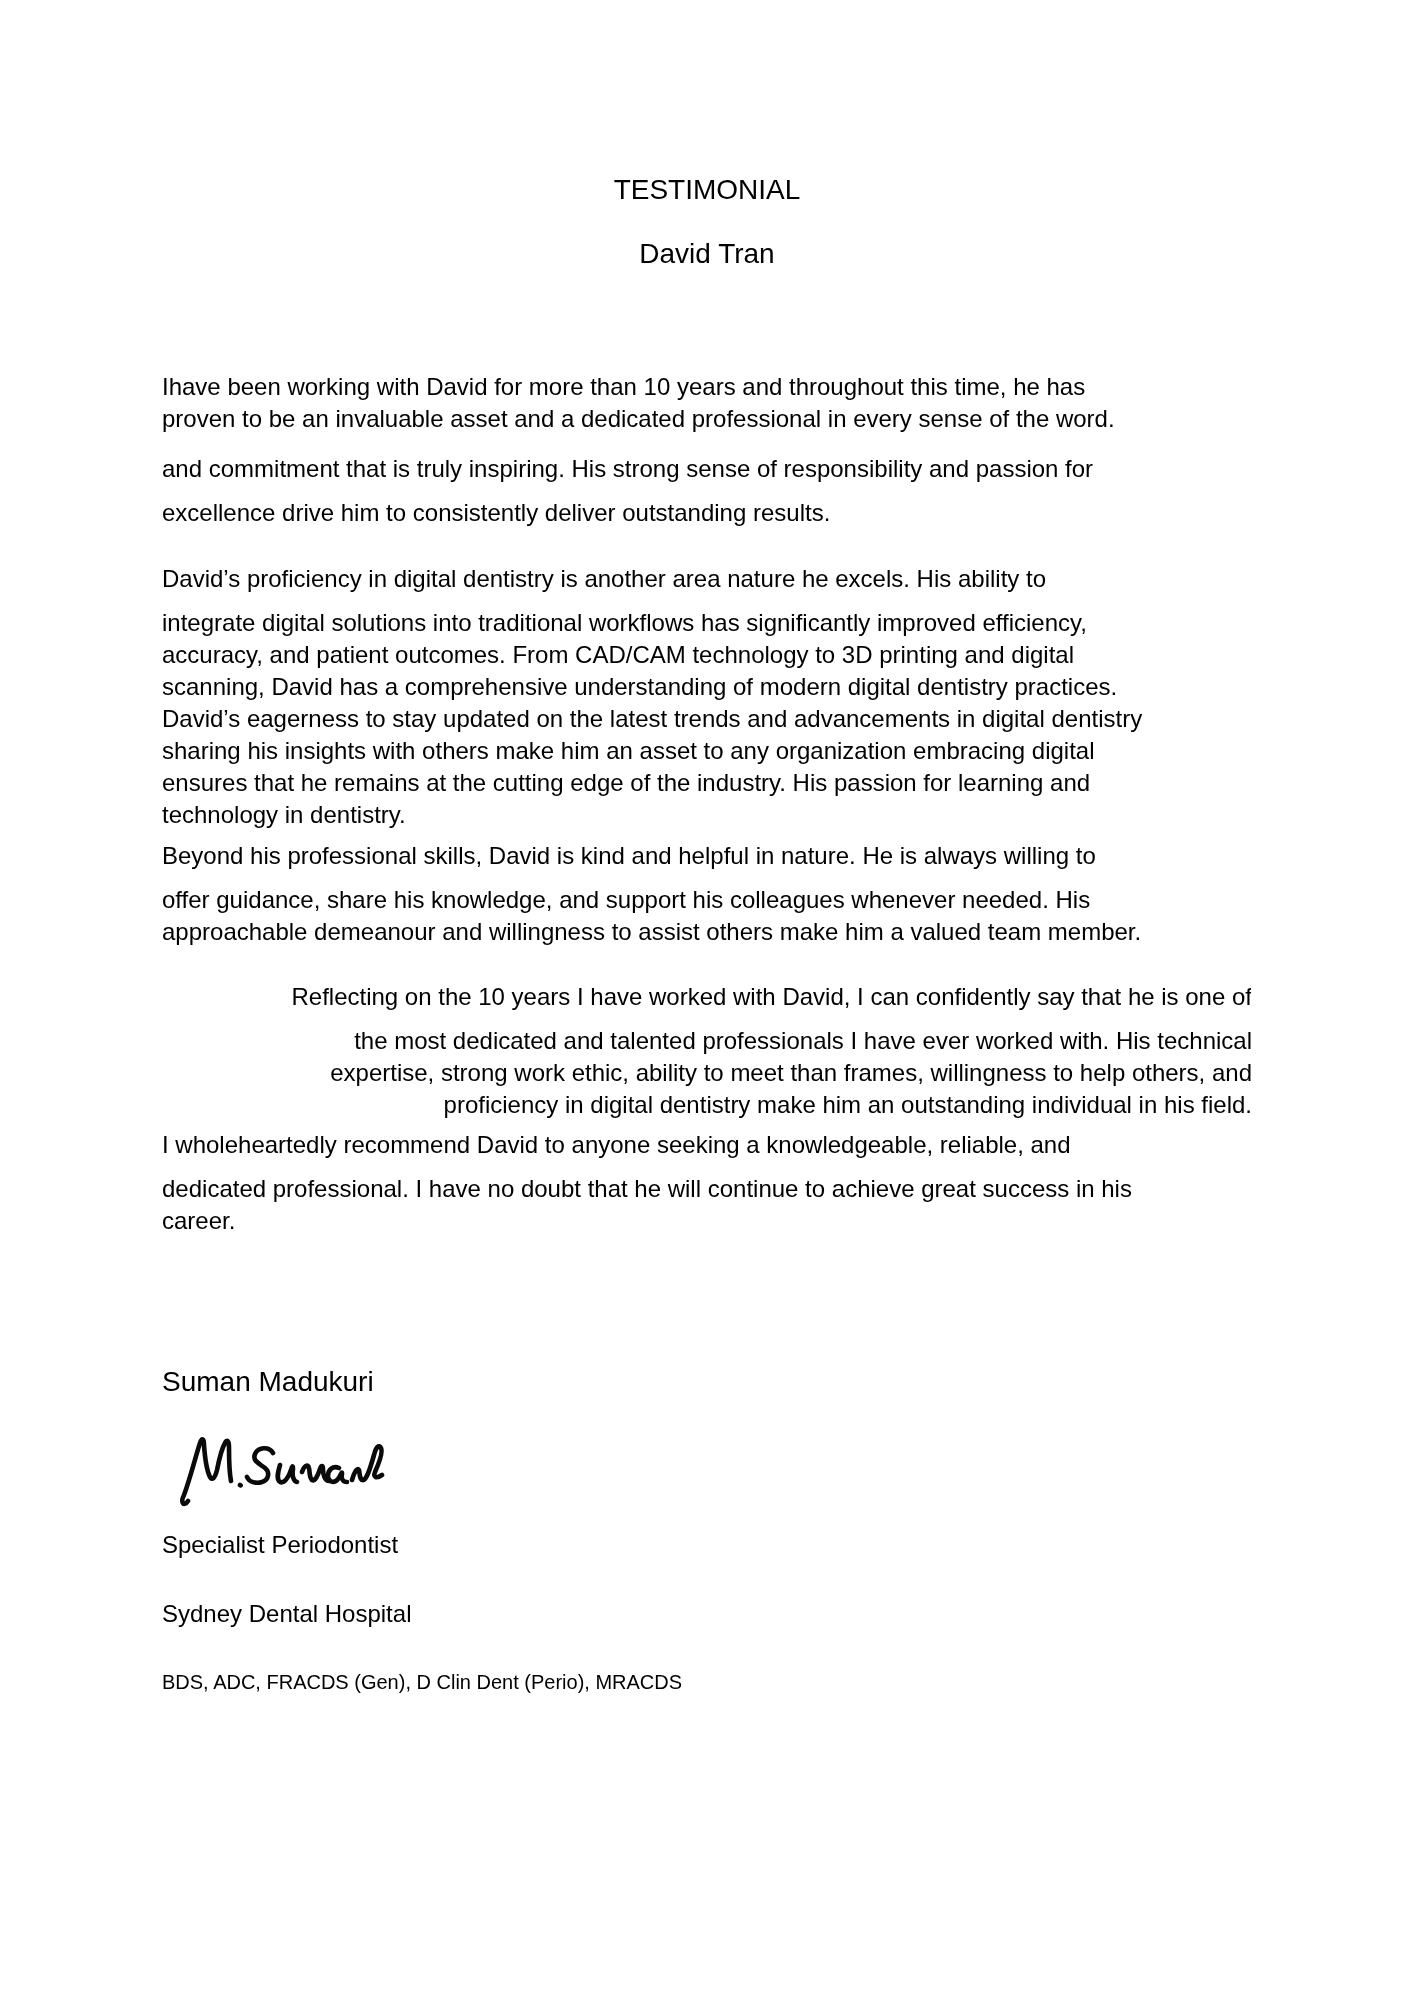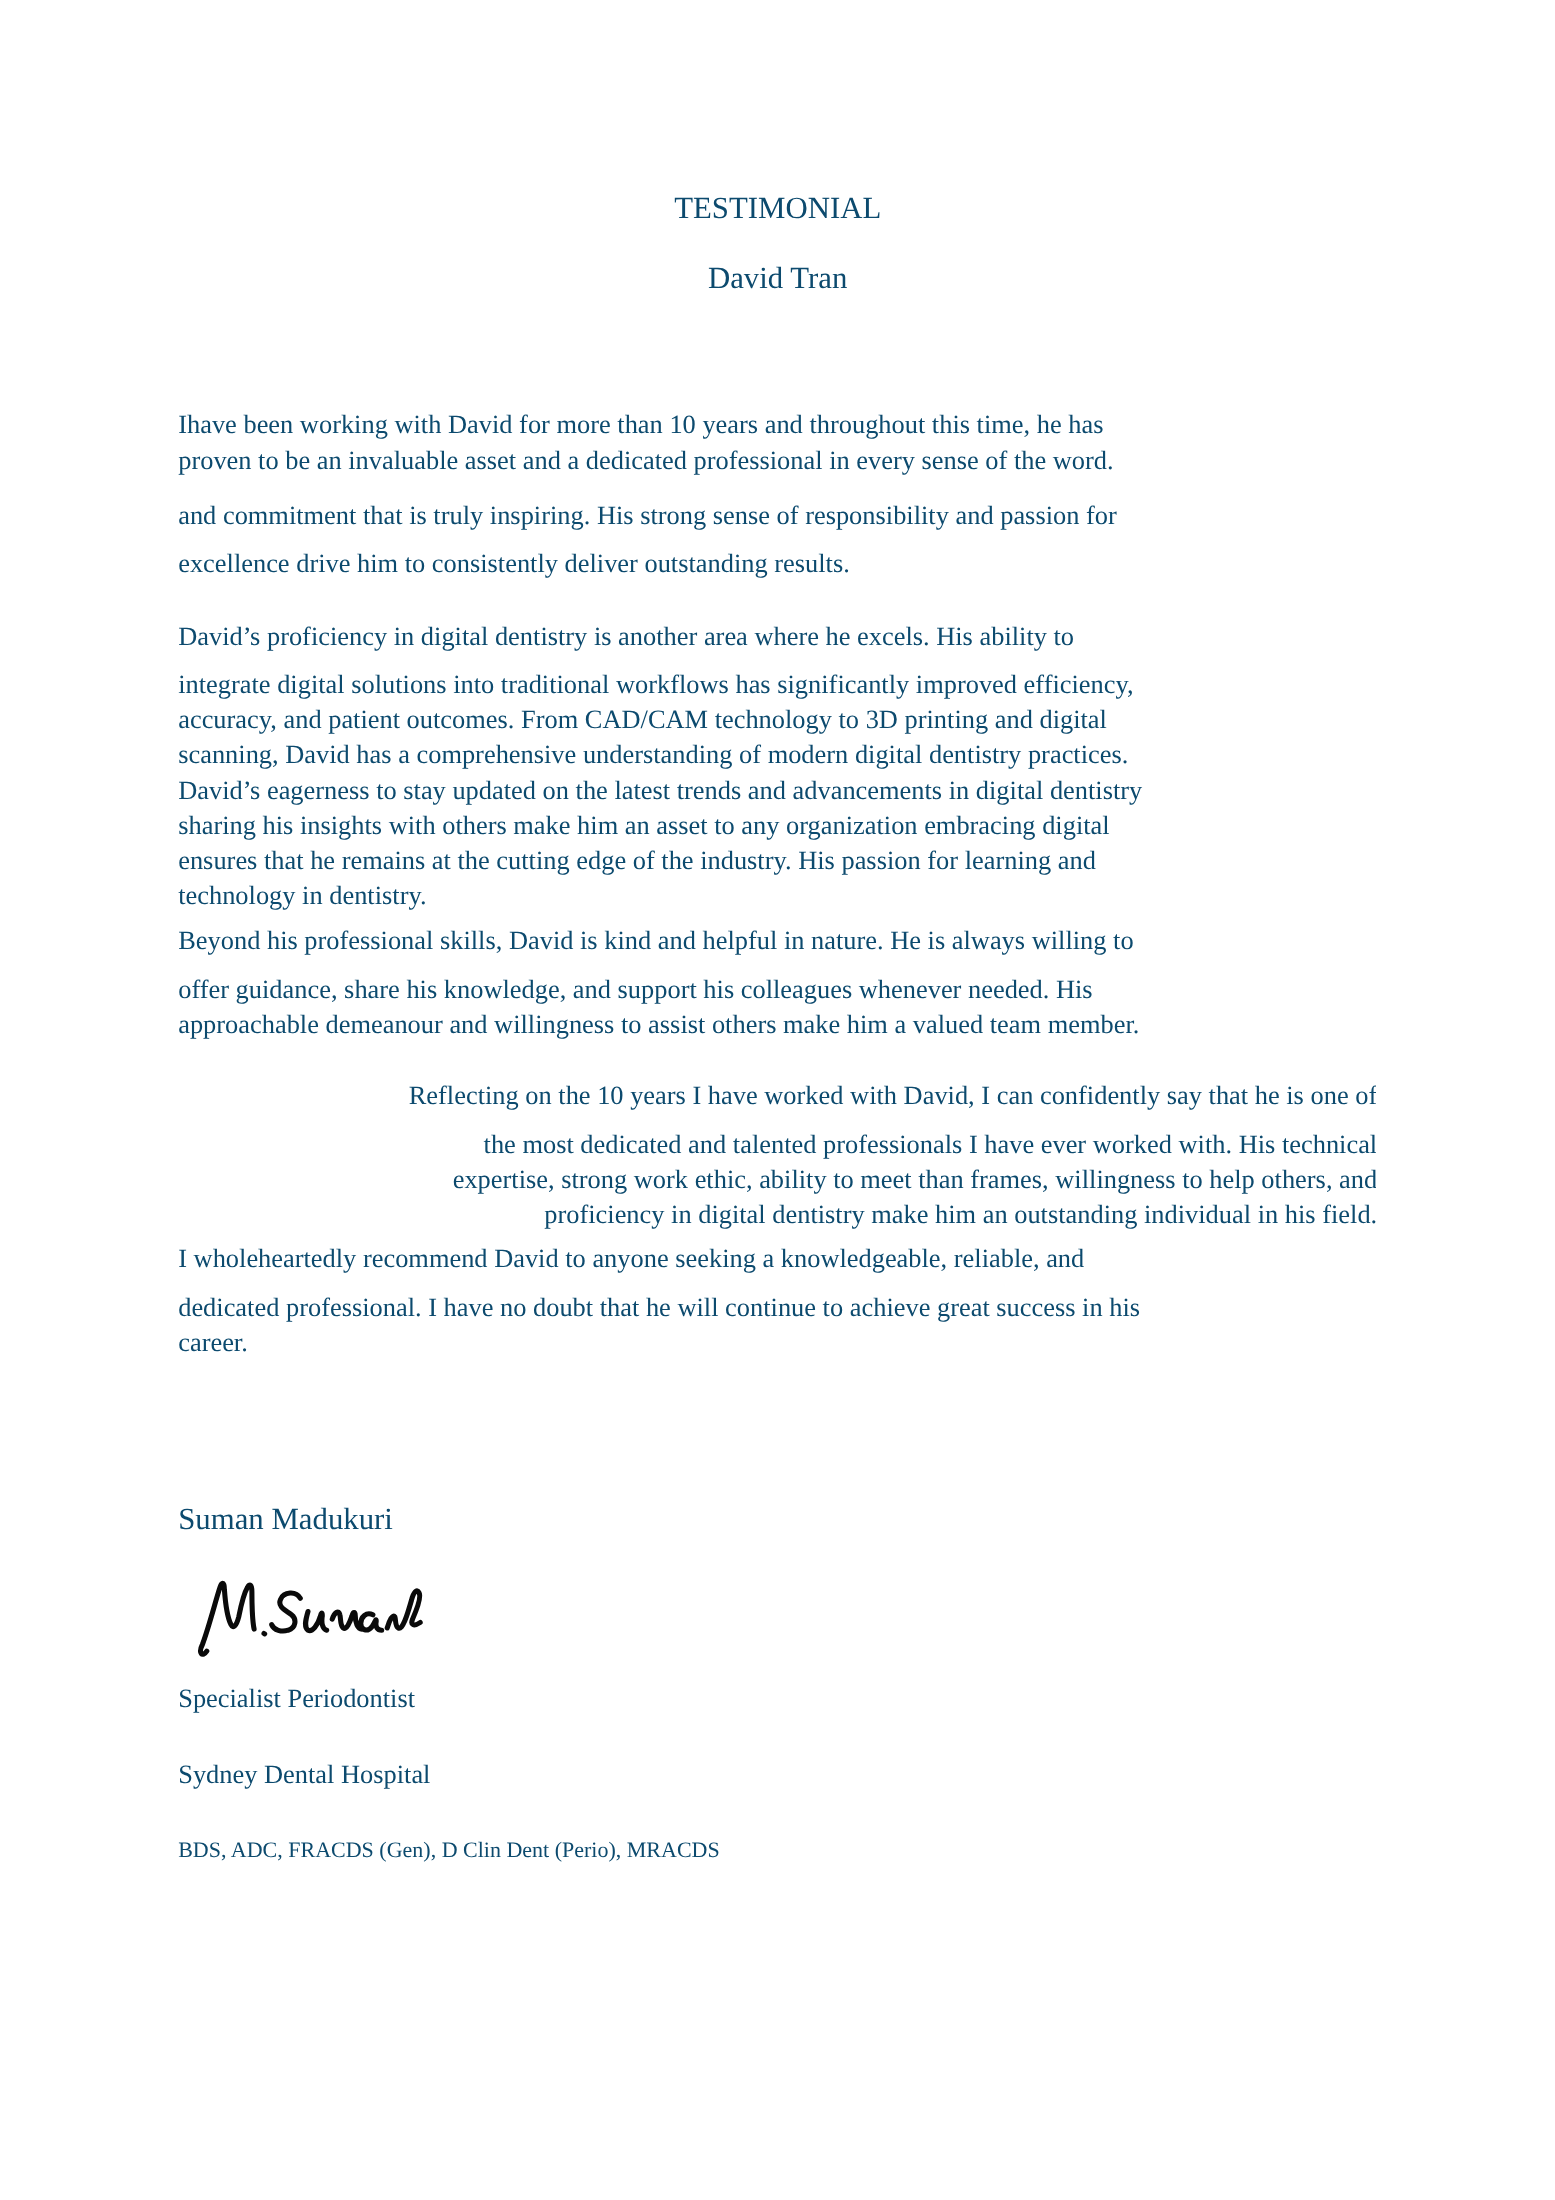--- a/index.html
+++ b/index.html
@@ -1,22 +1,22 @@
 <!DOCTYPE html>
 <html><head>
 <meta charset="utf-8">
 <style>
   html, body { margin: 0; padding: 0; background: #ffffff; }
   .page {
     position: relative;
     width: 1251px;
     height: 2000px;
     background: #ffffff;
-    color: #0c4a6e;
-    font-family: Liberation Serif, serif;
+    color: #000000;
+    font-family: Liberation Sans, sans-serif;
     overflow: hidden;
   }
   .content {
     margin-left: 162px;
     width: 1090px;
   }
   .doc-title {
     margin-top: 172px;
     font-size: 28px;
     line-height: 36px;
@@ -60,21 +60,21 @@
       <div class="line">Ihave been working with David for more than 10 years and throughout this time, he has</div>
       <div class="line">proven to be an invaluable asset and a dedicated professional in every sense of the word.</div>
     </div>
 
     <div class="para p2 gapped">
       <div class="line">and commitment that is truly inspiring. His strong sense of responsibility and passion for</div>
       <div class="line">excellence drive him to consistently deliver outstanding results.</div>
     </div>
 
     <div class="para p3 gapped">
-      <div class="line">David’s proficiency in digital dentistry is another area where he excels. His ability to</div>
+      <div class="line">David’s proficiency in digital dentistry is another area nature he excels. His ability to</div>
       <div class="line">integrate digital solutions into traditional workflows has significantly improved efficiency,</div>
       <div class="line">accuracy, and patient outcomes. From CAD/CAM technology to 3D printing and digital</div>
       <div class="line">scanning, David has a comprehensive understanding of modern digital dentistry practices.</div>
       <div class="line">David’s eagerness to stay updated on the latest trends and advancements in digital dentistry</div>
       <div class="line">sharing his insights with others make him an asset to any organization embracing digital</div>
       <div class="line">ensures that he remains at the cutting edge of the industry. His passion for learning and</div>
       <div class="line">technology in dentistry.</div>
     </div>
 
     <div class="para p4 gapped">

